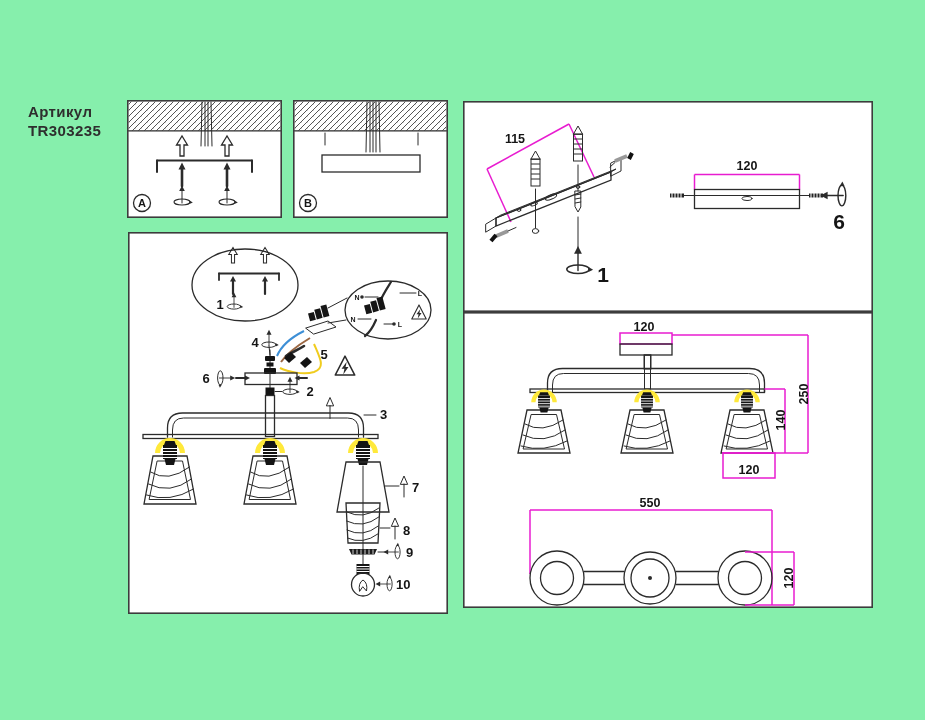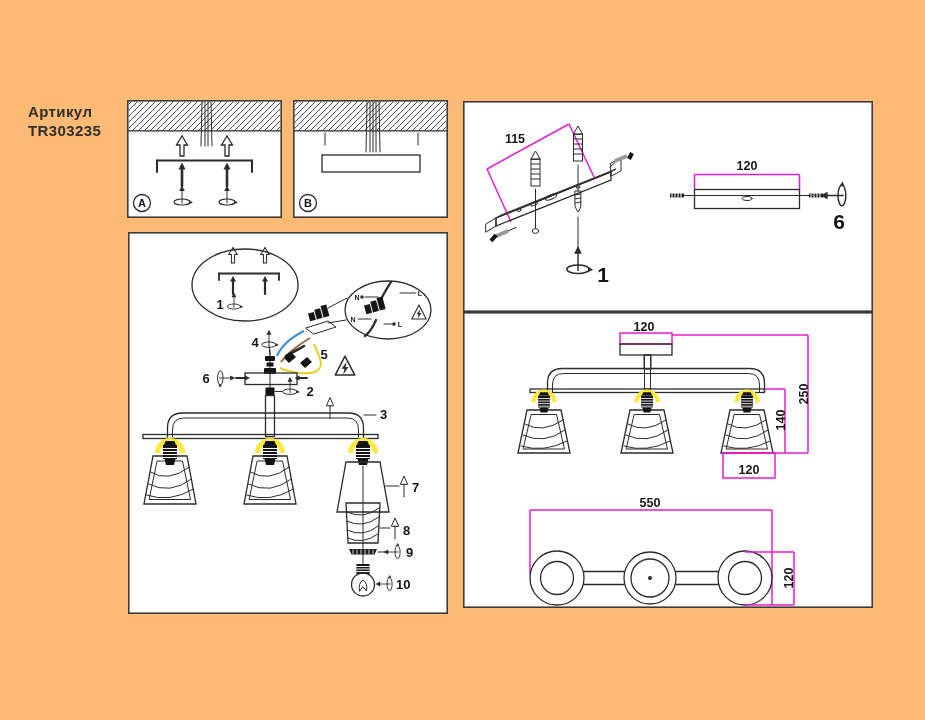--- a/index.html
+++ b/index.html
@@ -1,16 +1,16 @@
 <!DOCTYPE html>
 <html style="--dimension-magenta: #E81CD0; --socket-glow-yellow: #FFE93B; --wire-blue: #3D8FD6; --wire-brown: #9B6742; --wire-yellow: #F0CC1E; --line-black: #2B2B2B;"><head>
 <meta charset="utf-8">
 <style>
   html,body{margin:0;padding:0;background:#fff;}
-  .page{position:relative;width:925px;height:720px;background:#fdba74;overflow:hidden;
+  .page{position:relative;width:925px;height:720px;background:#86efac;overflow:hidden;
         font-family:"Liberation Sans",sans-serif;}
   .panel{position:absolute;}
   .article{position:absolute;left:28px;top:102px;font-size:15px;font-weight:700;
            color:#2e2e2e;letter-spacing:.4px;line-height:19px;}
   
   .box{fill:#fff;stroke:#3c3c3c;stroke-width:1.6;}
   .ln{stroke:var(--line-black,#2b2b2b);stroke-width:1.3;fill:none;stroke-linecap:round;}
   .lnt{stroke:var(--line-black,#2b2b2b);stroke-width:1;fill:none;stroke-linecap:round;}
   .fill{fill:var(--line-black,#2b2b2b);stroke:none;}
   .mg{stroke:var(--dimension-magenta,#e81cd0);stroke-width:1.5;fill:none;}

